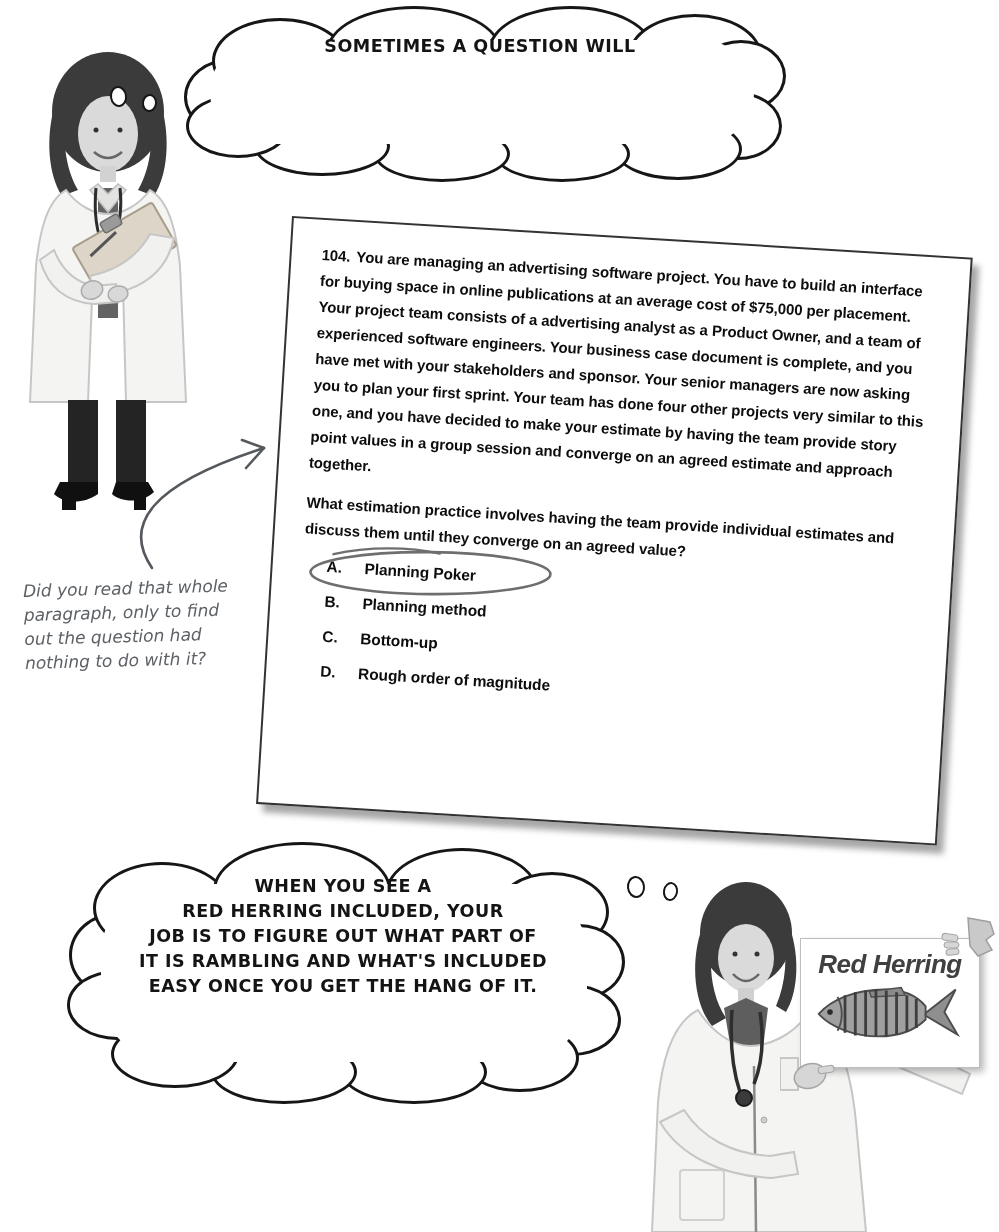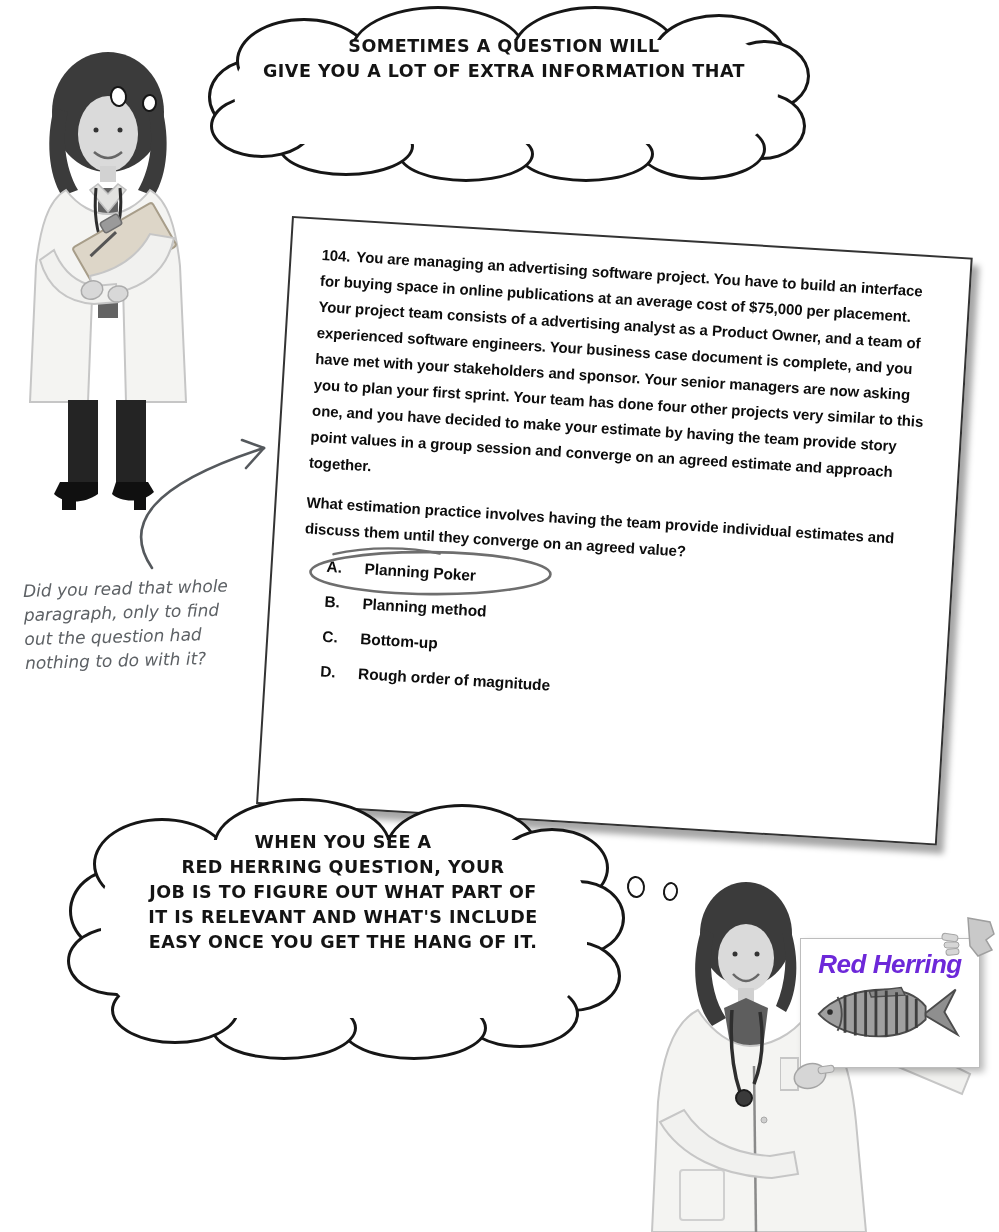--- a/index.html
+++ b/index.html
@@ -31,21 +31,21 @@
 
   
   .note{position:absolute;left:24px;top:576px;width:225px;color:#5d6165;
         font-family:"DejaVu Sans",sans-serif;font-style:italic;font-size:17px;line-height:24px;
         transform:rotate(-1.5deg);z-index:3;}
 
   
   .sign{position:absolute;left:800px;top:938px;width:178px;height:128px;background:#fff;
         border:1px solid #bdbdbd;box-shadow:4px 4px 7px rgba(0,0,0,.28);z-index:5;text-align:center;}
   .sign-title{margin-top:12px;font-style:italic;font-weight:700;font-size:26px;line-height:1;
-              color:#6d28d9;letter-spacing:-0.5px;}
+              color:#404040;letter-spacing:-0.5px;}
 </style>
 </head>
 <body>
 
 <div id="canvas">
 
   <svg class="abs" style="left:2px;top:42px;z-index:1" width="212" height="482" viewBox="0 0 212 482">
     <ellipse cx="106" cy="70" rx="56" ry="60" fill="#3b3b3b"></ellipse>
     <path d="M52 66 C44 96 46 132 60 154 L76 148 C62 124 60 92 66 70 Z" fill="#3b3b3b"></path>
     <path d="M160 66 C168 96 166 132 152 154 L136 148 C150 124 152 92 146 70 Z" fill="#3b3b3b"></path>
@@ -73,37 +73,36 @@
     <rect x="114" y="358" width="30" height="84" fill="#242424"></rect>
     <path d="M58 440 L96 440 L96 452 C82 462 62 462 52 452 Z" fill="#101010"></path>
     <path d="M114 440 L146 440 L152 450 C140 462 118 460 110 452 Z" fill="#101010"></path>
     <rect x="60" y="456" width="14" height="12" fill="#101010"></rect>
     <rect x="132" y="454" width="12" height="14" fill="#101010"></rect>
   </svg>
 
   <div class="dot" style="left:110px;top:86px;width:13px;height:17px;transform:rotate(-8deg)"></div>
   <div class="dot" style="left:142px;top:94px;width:11px;height:14px;transform:rotate(6deg)"></div>
 
-  <div class="cloud" style="left:200px;top:6px;width:608px;height:172px;z-index:1">
+  <div class="cloud" style="left:176px;top:6px;width:608px;height:172px;z-index:1">
     <div class="bump" style="left:8px;top:52px;width:90px;height:72px"></div>
     <div class="bump" style="left:36px;top:12px;width:130px;height:80px"></div>
     <div class="bump" style="left:150px;top:0;width:170px;height:86px"></div>
     <div class="bump" style="left:312px;top:0;width:160px;height:84px"></div>
     <div class="bump" style="left:452px;top:8px;width:128px;height:78px"></div>
     <div class="bump" style="left:520px;top:34px;width:84px;height:66px"></div>
     <div class="bump" style="left:518px;top:86px;width:82px;height:62px"></div>
     <div class="bump" style="left:438px;top:112px;width:122px;height:56px"></div>
     <div class="bump" style="left:318px;top:120px;width:130px;height:50px"></div>
     <div class="bump" style="left:198px;top:120px;width:130px;height:50px"></div>
     <div class="bump" style="left:78px;top:110px;width:130px;height:54px"></div>
     <div class="bump" style="left:10px;top:88px;width:98px;height:58px"></div>
     <div class="cover" style="left:34px;top:34px;width:544px;height:104px;border-radius:52px"></div>
     <div class="txt" style="left:24px;right:24px;top:28px">
       <div>SOMETIMES A QUESTION WILL</div>
-      <div>GIVE YOU A LOT OF EXTRA INFORMATION THAT</div>
     </div>
   </div>
 
   <div class="card">
     <div class="card-inner">
       <p style="margin:0"><span class="q-num">104.</span><span>You are managing an advertising software project. You have to build an interface for buying space in online publications at an average cost of $75,000 per placement. Your project team consists of a advertising analyst as a Product Owner, and a team of experienced software engineers. Your business case document is complete, and you have met with your stakeholders and sponsor. Your senior managers are now asking you to plan your first sprint. Your team has done four other projects very similar to this one, and you have decided to make your estimate by having the team provide story point values in a group session and converge on an agreed estimate and approach together.</span></p>
       <p class="q-prompt" style="margin-bottom:0">What estimation practice involves having the team provide individual estimates and discuss them until they converge on an agreed value?</p>
       <div class="options">
         <div class="opt">
           <svg class="circleA" viewBox="0 0 256 50">
@@ -133,39 +132,39 @@
     <div>Did you read that whole</div>
     <div>paragraph, only to find</div>
     <div>out the question had</div>
     <div>nothing to do with it?</div>
   </div>
   <svg class="abs" style="left:118px;top:428px;z-index:3" width="170" height="150" viewBox="0 0 170 150">
     <path d="M34 140 C4 96 34 56 146 20" fill="none" stroke="#55595d" stroke-width="2.6" stroke-linecap="round"></path>
     <path d="M146 20 L124 12 M146 20 L128 40" fill="none" stroke="#55595d" stroke-width="2.6" stroke-linecap="round"></path>
   </svg>
 
-  <div class="cloud" style="left:63px;top:798px;width:560px;height:272px;z-index:4">
+  <div class="cloud" style="left:63px;top:842px;width:560px;height:272px;z-index:4">
     <div class="bump" style="left:6px;top:70px;width:92px;height:80px"></div>
     <div class="bump" style="left:30px;top:20px;width:132px;height:86px"></div>
     <div class="bump" style="left:150px;top:0;width:172px;height:90px"></div>
     <div class="bump" style="left:322px;top:6px;width:148px;height:86px"></div>
     <div class="bump" style="left:432px;top:30px;width:108px;height:74px"></div>
     <div class="bump" style="left:470px;top:82px;width:86px;height:70px"></div>
     <div class="bump" style="left:460px;top:142px;width:92px;height:66px"></div>
     <div class="bump" style="left:398px;top:182px;width:112px;height:62px"></div>
     <div class="bump" style="left:278px;top:198px;width:140px;height:58px"></div>
     <div class="bump" style="left:148px;top:198px;width:140px;height:58px"></div>
     <div class="bump" style="left:48px;top:178px;width:122px;height:62px"></div>
     <div class="bump" style="left:4px;top:128px;width:94px;height:64px"></div>
     <div class="cover" style="left:38px;top:42px;width:486px;height:178px;border-radius:70px"></div>
     <div class="txt" style="left:20px;right:20px;top:32px">
       <div>WHEN YOU SEE A</div>
-      <div>RED HERRING QUESTION, YOUR</div>
+      <div>RED HERRING INCLUDED, YOUR</div>
       <div>JOB IS TO FIGURE OUT WHAT PART OF</div>
-      <div>IT IS RELEVANT AND WHAT'S INCLUDE</div>
+      <div>IT IS RAMBLING AND WHAT'S INCLUDED</div>
       <div>EASY ONCE YOU GET THE HANG OF IT.</div>
     </div>
   </div>
 
   <div class="dot" style="left:627px;top:876px;width:14px;height:18px;transform:rotate(-6deg)"></div>
   <div class="dot" style="left:663px;top:882px;width:11px;height:15px;transform:rotate(10deg)"></div>
 
   <svg class="abs" style="left:640px;top:870px;z-index:1" width="360" height="362" viewBox="0 0 360 362">
     <ellipse cx="106" cy="64" rx="46" ry="52" fill="#3b3b3b"></ellipse>
     <path d="M62 58 C50 92 54 134 72 156 L86 148 C70 124 68 90 74 64 Z" fill="#3b3b3b"></path>

